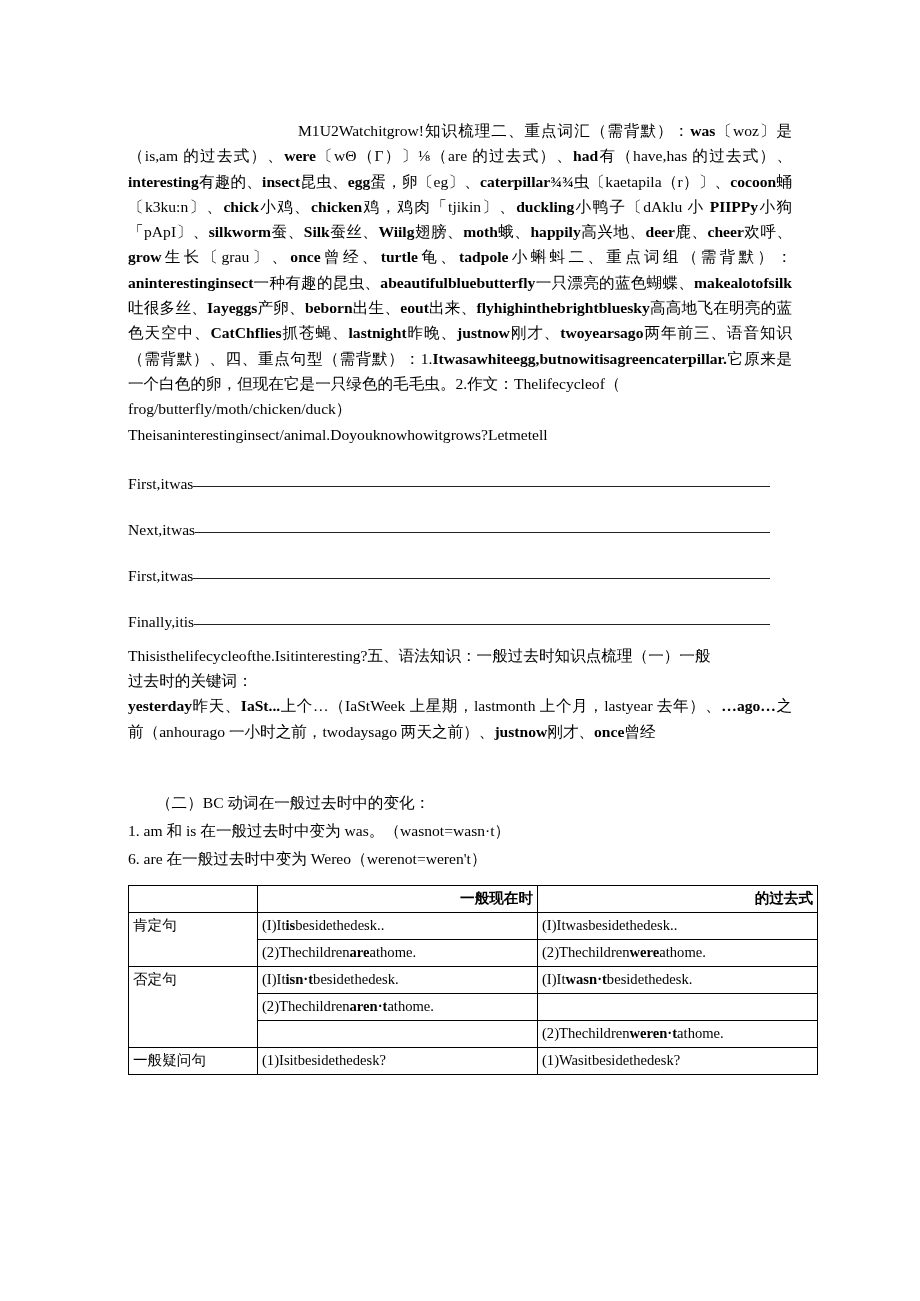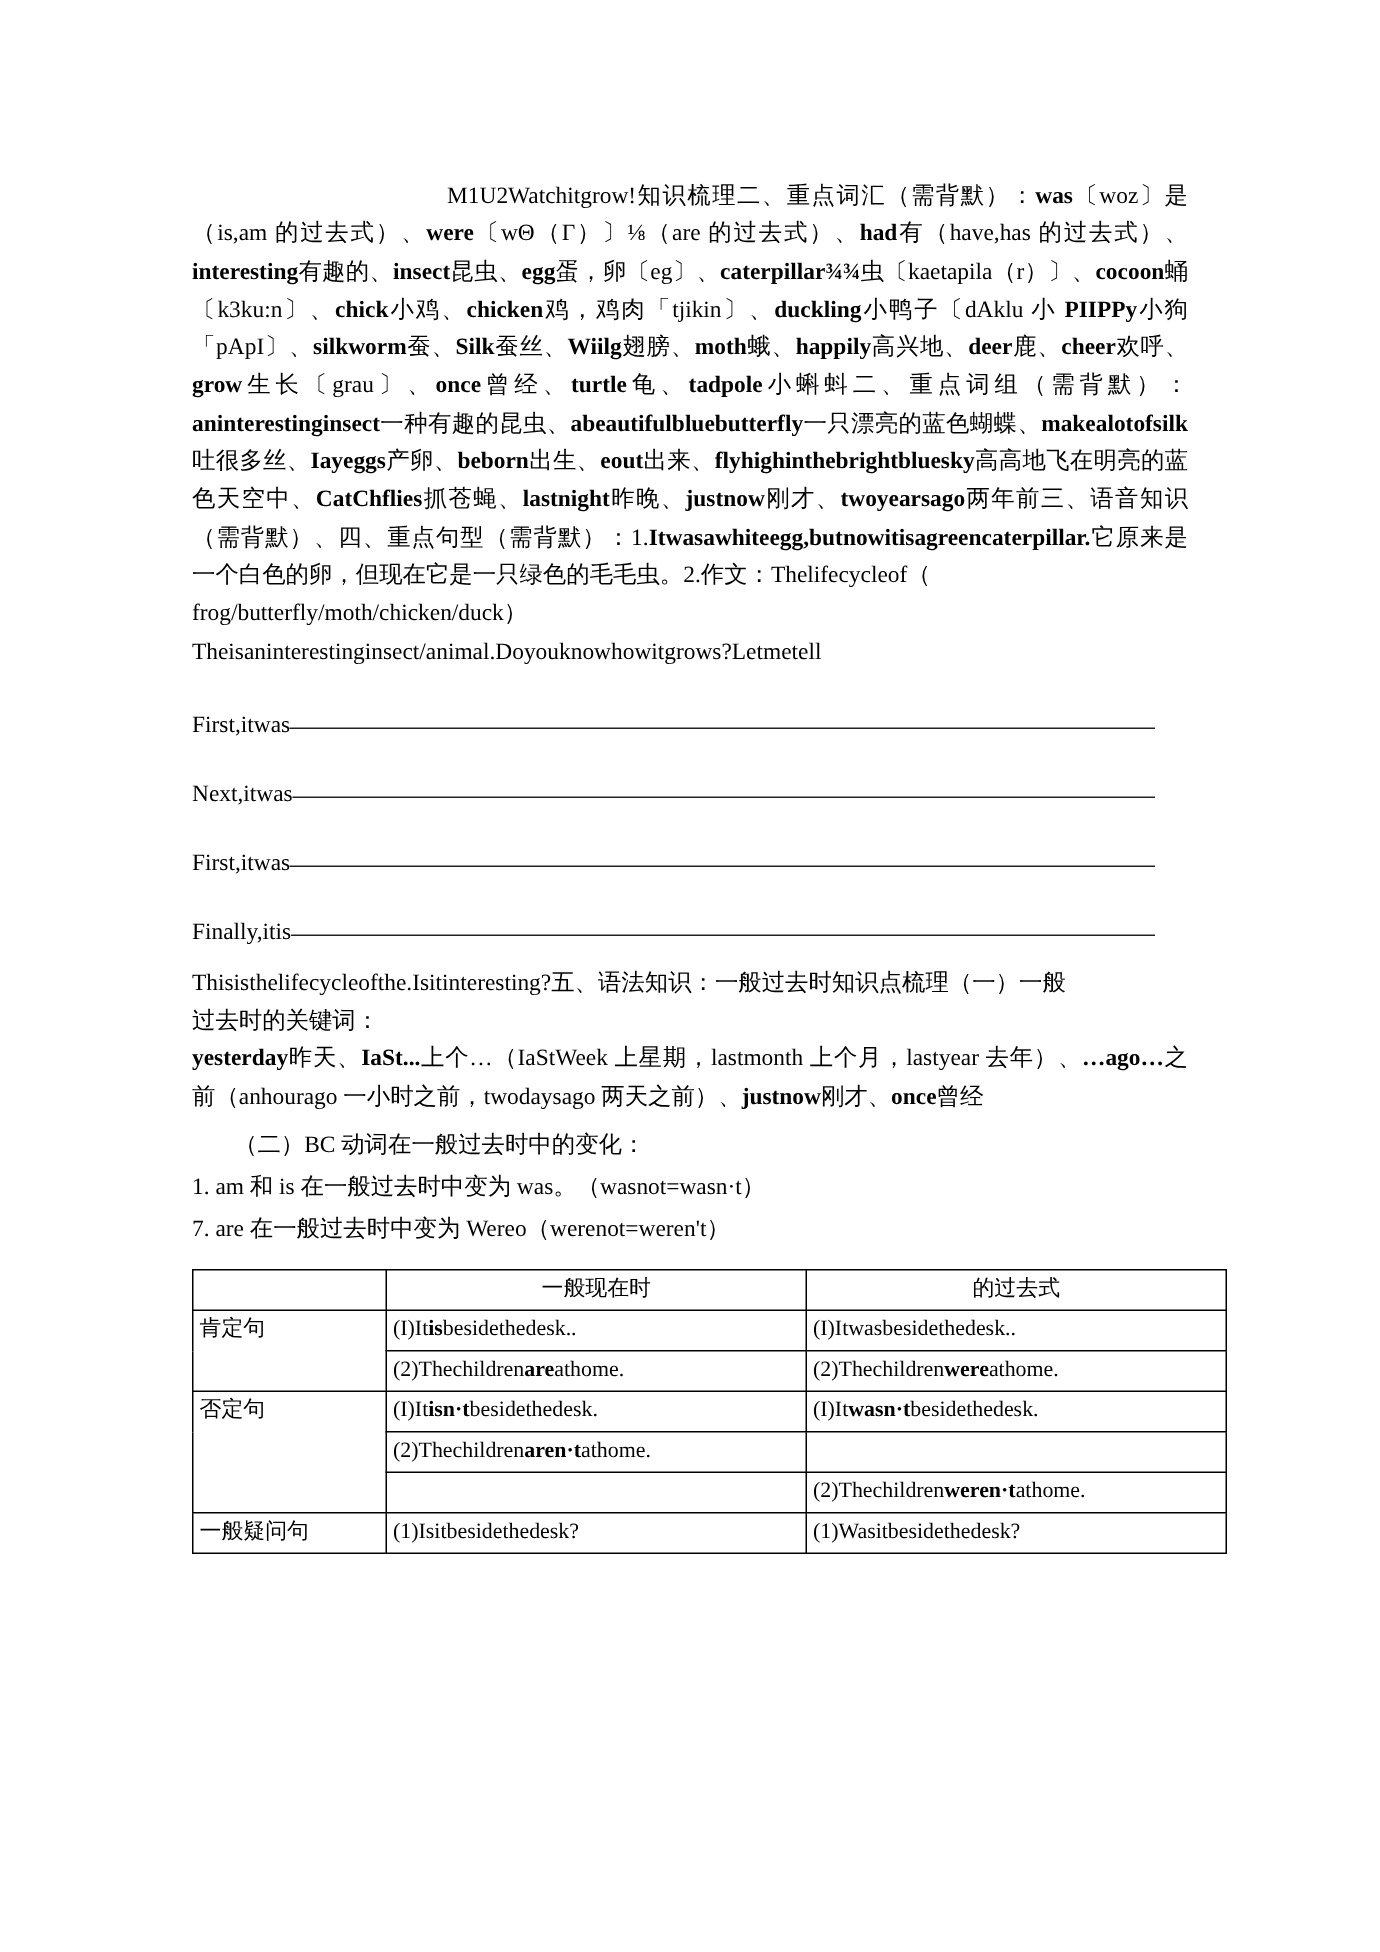--- a/index.html
+++ b/index.html
@@ -55,21 +55,21 @@
     top: -2px;
     margin-right: 22px;
   }
 
   
   .line {
     font-size: 15.6px;
     line-height: 28px;
     margin: 0;
   }
-  .line.indent { text-indent: 28px; }
+  .line.indent { text-indent: 28px; margin-top: 39px; }
   .gap-sm { height: 6px; }
 
   
   table.grammar {
     border-collapse: collapse;
     width: 662px;
     margin-top: 12px;
     table-layout: fixed;
     font-size: 14.6px;
   }
@@ -81,22 +81,22 @@
     height: 21px;
   }
   td.col-kind {
     width: 120px;
     text-align: left;
     vertical-align: top;
     border-right: 1px solid #000;
   }
   td.col-body { width: 271px; }
   td.hdr {
-    text-align: center;
-    font-weight: normal;
+    text-align: right;
+    font-weight: bold;
   }
   td.empty { }
 </style>
 </head>
 <body>
 
 <div class="page">
   <div class="content">
 
     <p class="para indent-first">
@@ -130,21 +130,21 @@
     <div class="gap-sm"></div>
 
     <p class="para">Thisisthelifecycleofthe.Isitinteresting?五、语法知识：一般过去时知识点梳理（一）一般</p>
     <p class="para">过去时的关键词：</p>
     <p class="para"><span id="kw-runs"><b>yesterday</b><span>昨天、</span><b>IaSt...</b><span>上个…（IaStWeek 上星期，lastmonth 上个月，lastyear 去年）、</span><b>…ago…</b><span>之前（anhourago 一小时之前，twodaysago 两天之前）、</span><b>justnow</b><span>刚才、</span><b>once</b><span>曾经</span></span></p>
 
     <div class="gap-sm"></div>
 
     <p class="line indent">（二）BC 动词在一般过去时中的变化：</p>
     <p class="line">1. am 和 is 在一般过去时中变为 was。（wasnot=wasn·t）</p>
-    <p class="line">7. are 在一般过去时中变为 Wereo（werenot=weren't）</p>
+    <p class="line">6. are 在一般过去时中变为 Wereo（werenot=weren't）</p>
 
     <table class="grammar">
       <tbody id="table-body">
           <tr>
             <td class="col-kind hdr"></td>
             <td class="col-body hdr">一般现在时</td>
             <td class="col-body hdr">的过去式</td>
           </tr>
           <tr>
             <td class="col-kind" rowspan="2">肯定句</td>

